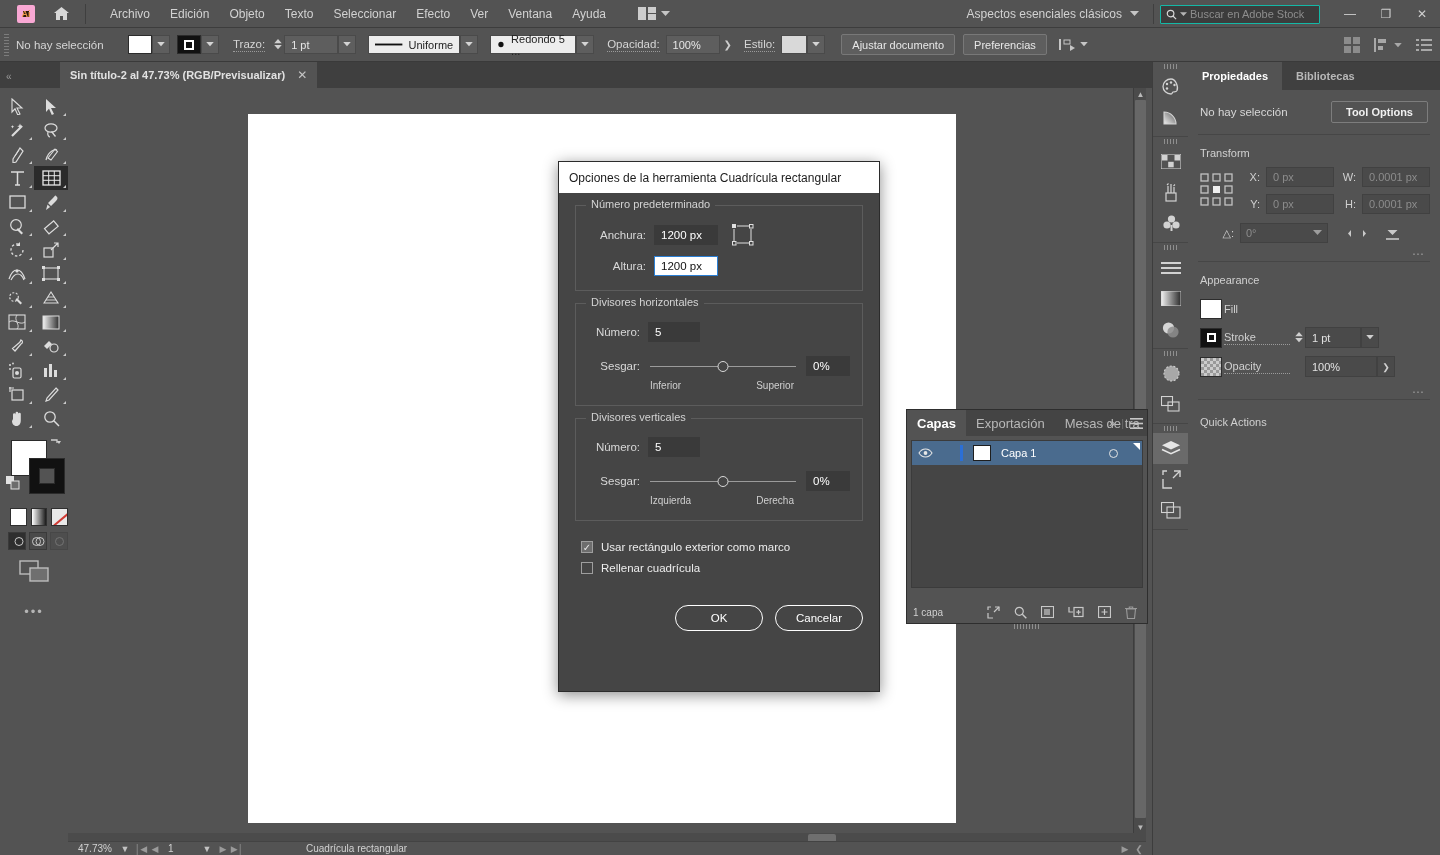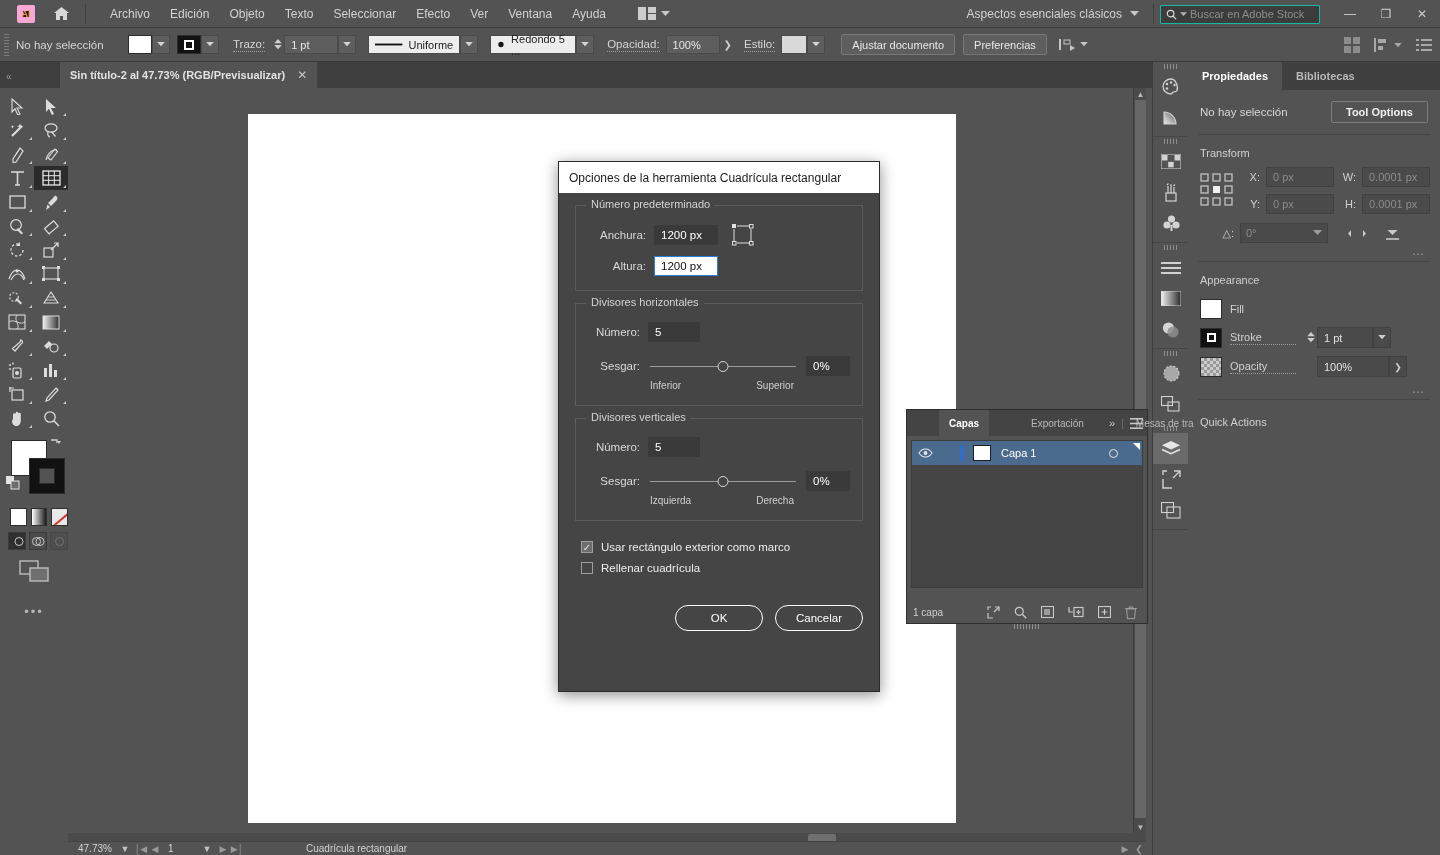--- a/index.html
+++ b/index.html
@@ -148,40 +148,40 @@
   .ref-pt { width:34px; height:34px; margin-top:6px; position:relative; }
   .tf-fields { flex:1; }
   .tf-line { display:flex; align-items:center; gap:6px; margin-bottom:7px; }
   .tf-lab { width:16px; font-size:11px; color:#d0d0d0; text-align:right; }
   .tf-in { width:68px; height:20px; background:#4a4a4a; border:1px solid #414141;
       display:flex; align-items:center; padding:0 6px; font-size:11px; color:#8c8c8c; }
   .ang-row { display:flex; align-items:center; gap:6px; padding:2px 12px 0 12px; }
   .ang-sel { width:88px; height:20px; background:#4a4a4a; border:1px solid #414141;
       display:flex; align-items:center; justify-content:space-between; padding:0 5px; font-size:11px; color:#8c8c8c; }
   .dots-r { text-align:right; padding:4px 14px 0 0; color:#9c9c9c; letter-spacing:2px; font-size:12px; }
-  .app-row { display:flex; align-items:center; padding:3px 12px; gap:8px; height:29px; }
+  .app-row { display:flex; align-items:center; padding:3px 12px; gap:2px; height:29px; }
   .app-sw { width:22px; height:20px; border:1px solid #2c2c2c; }
   .sw-fill { background:#ffffff; }
   .sw-stroke { background:#111; display:flex; align-items:center; justify-content:center; }
   .sw-stroke i { width:9px; height:9px; border:2px solid #fff; }
   .sw-op { background-image:
       linear-gradient(45deg,#999 25%,transparent 25%,transparent 75%,#999 75%),
       linear-gradient(45deg,#999 25%,#ccc 25%,#ccc 75%,#999 75%);
       background-size:6px 6px; background-position:0 0,3px 3px; }
   .app-lab { font-size:11px; color:#d0d0d0; width:66px; }
   .app-lab.dotted { border-bottom:1px dotted #9a9a9a; width:auto; padding-bottom:1px; }
   .val-field { height:21px; background:#4a4a4a; border:1px solid #414141;
       display:flex; align-items:center; padding:0 6px; font-size:11px; color:#e2e2e2; }
   .fx-row { font-size:15px; font-style:italic; color:#d8d8d8; padding:8px 0 4px 14px; font-family:"Liberation Serif",serif; }
 
   
   .layers { position:absolute; left:906px; top:409px; width:242px; height:215px;
             background:#535353; border:1px solid #2e2e2e; }
   .lay-tabs { display:flex; height:26px; background:#444444; align-items:stretch; position:relative; }
-  .ltab { padding:0 10px; display:flex; align-items:center; font-size:10px; color:#b8b8b8; white-space:nowrap;margin-left:32px; }
+  .ltab { padding:0 10px; display:flex; align-items:center; font-size:13px; color:#b8b8b8; white-space:nowrap; }
   .ltab.active { background:#535353; color:#ffffff; font-weight:bold; }
   .lay-tr { position:absolute; right:4px; top:0; height:26px; display:flex; align-items:center; gap:6px; color:#c6c6c6; font-size:11px; }
   .lay-list { margin:4px; height:148px; background:#454545; border:1px solid #3b3b3b; }
   .lay-row { height:24px; background:#4a6b8e; display:flex; align-items:center; position:relative; }
   .lay-eye { width:26px; display:flex; align-items:center; justify-content:center; }
   .lay-lockcol { width:22px; display:flex; align-items:center; justify-content:center; }
   .lay-colorbar { width:3px; height:16px; background:#2b6fd6; }
   .lay-thumb { width:18px; height:16px; background:#fff; border:1px solid #1e1e1e; margin-left:10px; }
   .lay-name { font-size:11px; color:#ffffff; margin-left:10px; }
   .lay-target { position:absolute; right:24px; width:9px; height:9px; border:1.4px solid #e4e4e4; border-radius:50%; }

